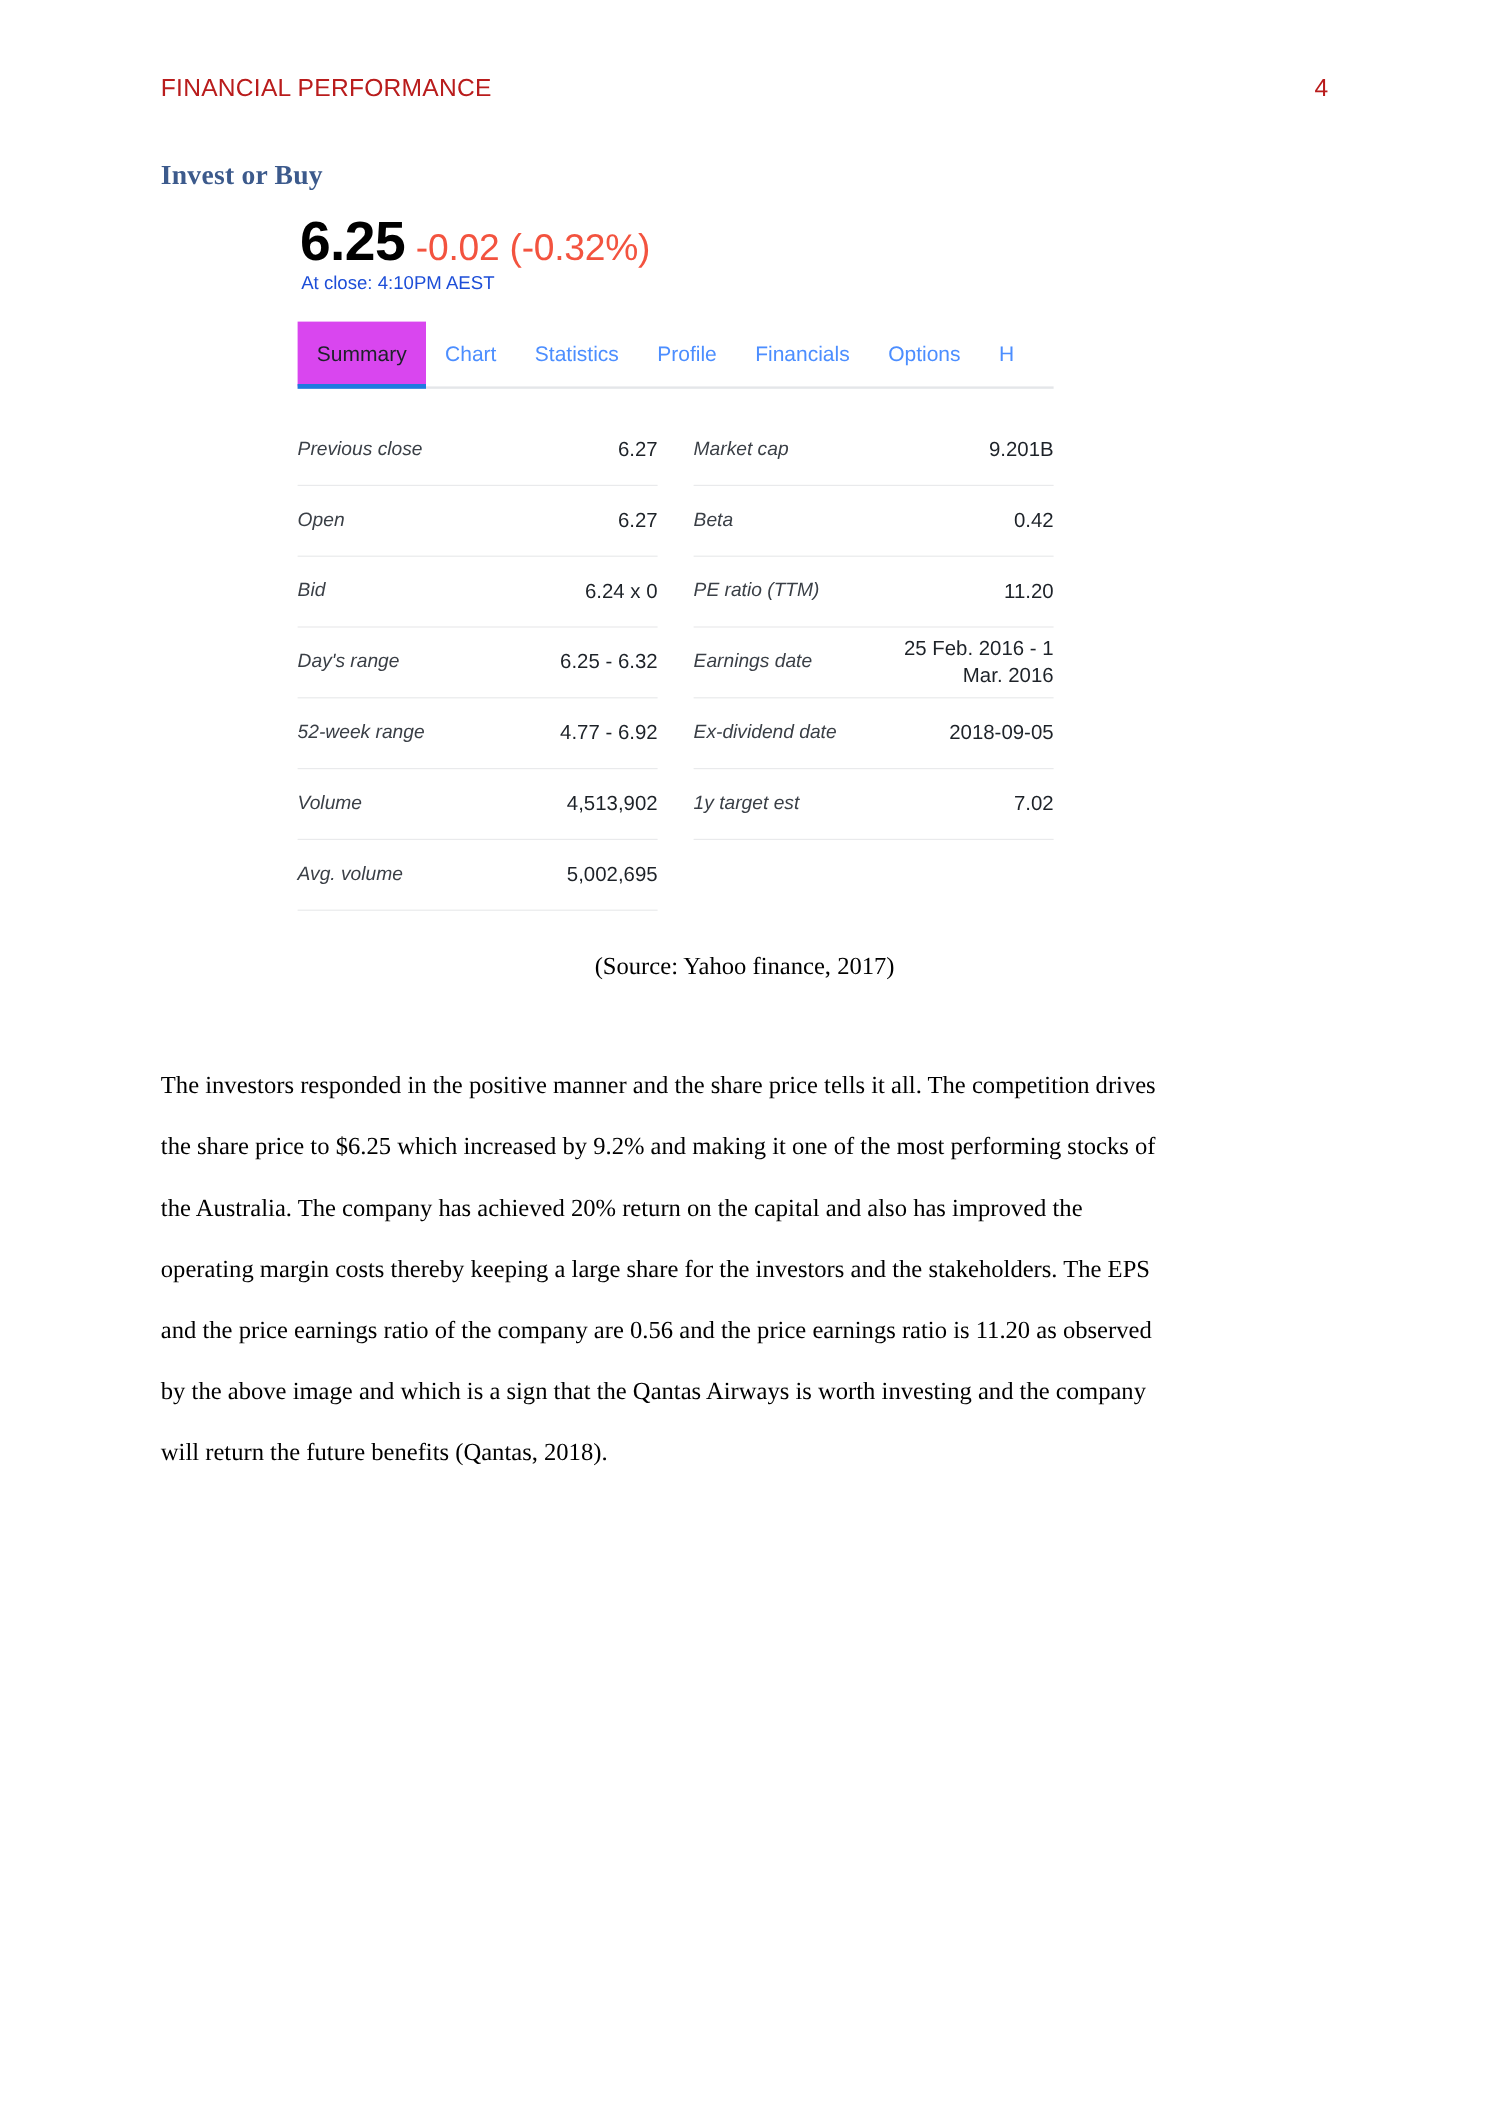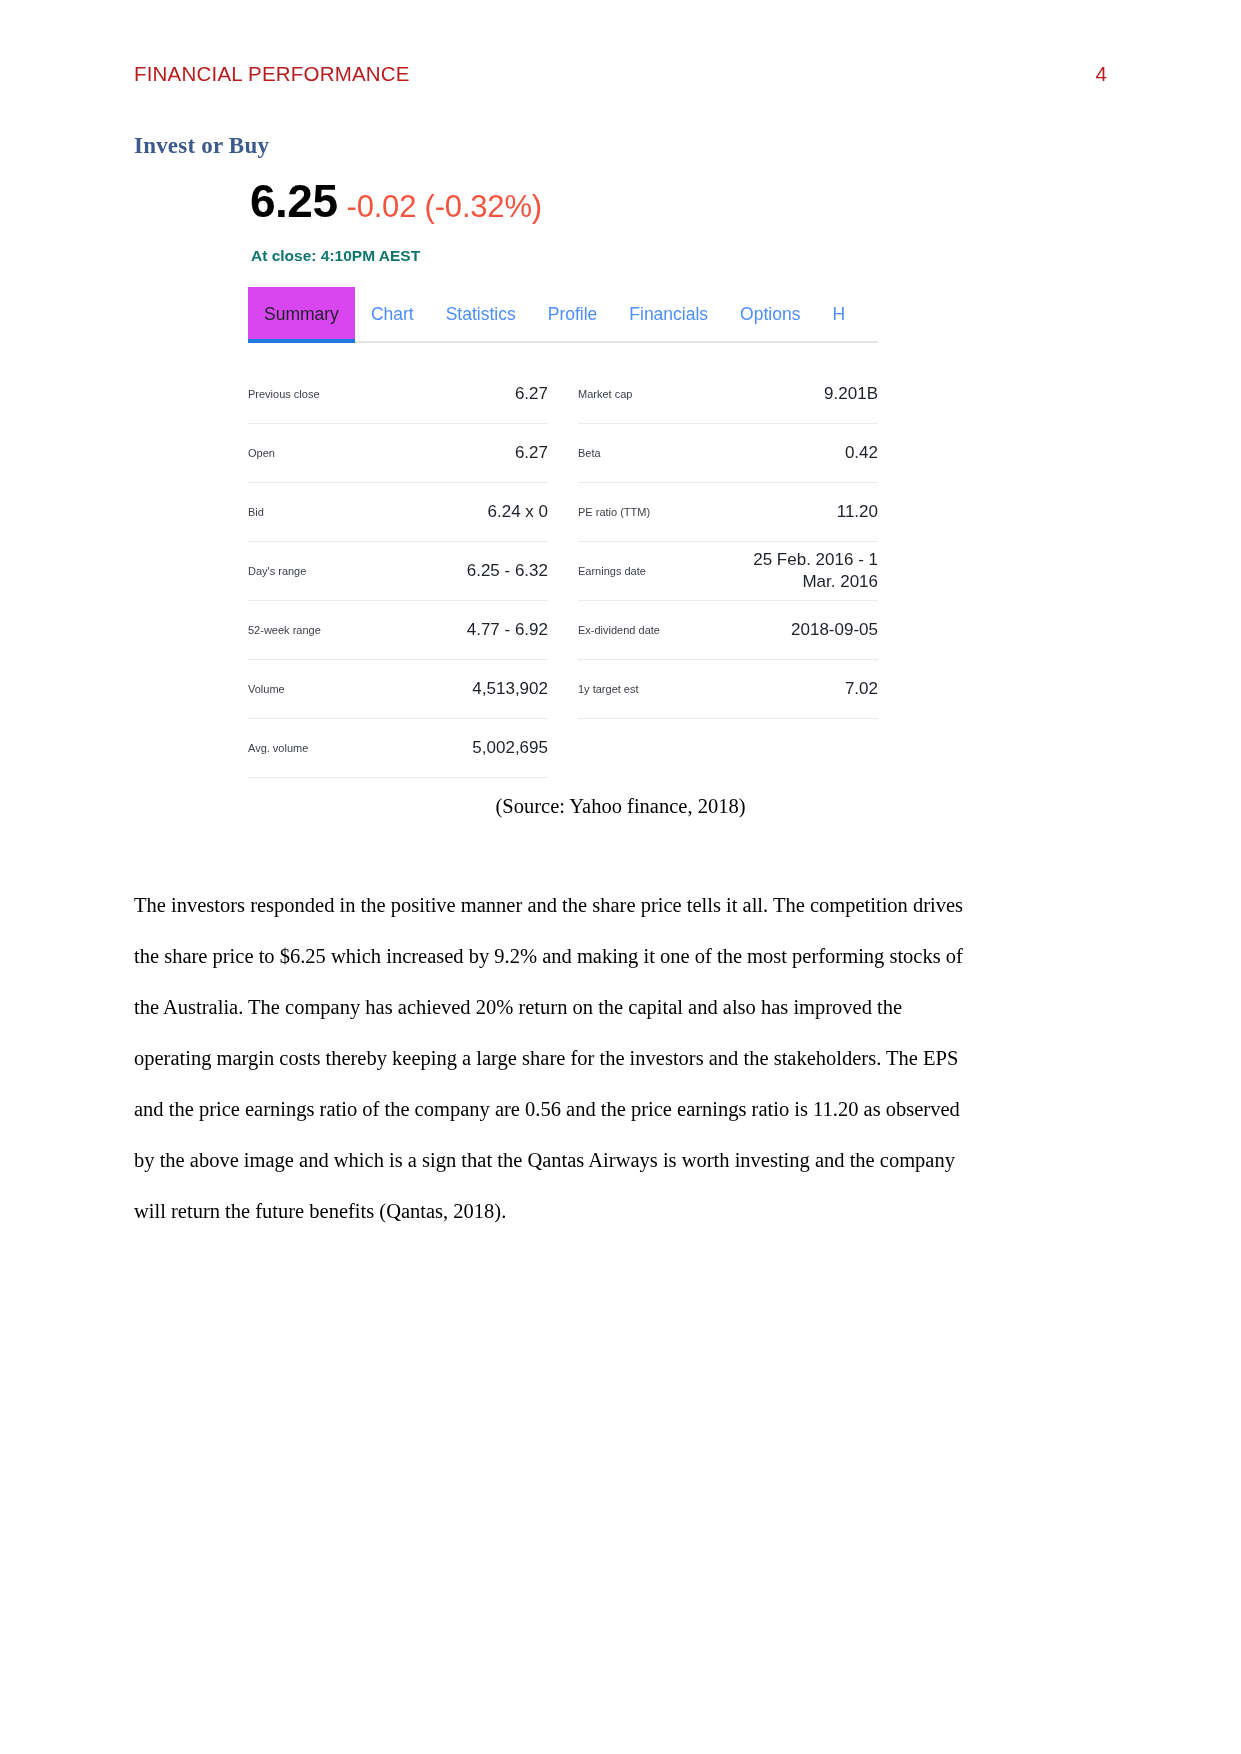--- a/index.html
+++ b/index.html
@@ -74,25 +74,24 @@
     letter-spacing: -0.5px;
     line-height: 1.0;
   }
   .yf-change {
     font-size: 31px;
     color: #f3533f;
     line-height: 1.0;
     letter-spacing: -0.2px;
   }
   .yf-close-note {
-    margin-top: 23px;
+    margin-top: 4px;
     padding-left: 3px;
     font-size: 15.5px;
-    color: #0f766e;
-    font-weight: bold;
+    color: #1d4ed8;
   }
 
   
   .yf-tabs {
     position: relative;
     margin-top: 22px;
     height: 54px;
     border-bottom: 2px solid #e4e6e9;
     display: flex;
     align-items: stretch;
@@ -137,24 +136,25 @@
     display: flex;
     align-items: center;
     justify-content: space-between;
     gap: 10px;
     border-bottom: 1px solid #e9eaec;
     min-height: 50px;
     padding: 4px 0;
   }
   .yf-row:last-child { border-bottom: 1px solid #e9eaec; }
   .yf-label {
-    font-size: 11px;
+    font-size: 16px;
     color: #3a3f46;
     line-height: 1.28;
     max-width: 60%;
+    font-style: italic;
   }
   .yf-value {
     font-size: 17px;
     color: #1d2228;
     font-weight: normal;
     text-align: right;
     line-height: 1.28;
     white-space: pre-line;
   }
 
@@ -282,17 +282,17 @@
         </div>
         <div class="yf-row">
           <span class="yf-label">1y target est</span>
           <span class="yf-value">7.02</span>
         </div>
       </div>
 
     </div>
   </div>
 
-  <div class="source-caption">(Source: Yahoo finance, 2018)</div>
+  <div class="source-caption">(Source: Yahoo finance, 2017)</div>
 
   <div class="body-text">The investors responded in the positive manner and the share price tells it all. The competition drives the share price to $6.25 which increased by 9.2% and making it one of the most performing stocks of the Australia. The company has achieved 20% return on the capital and also has improved the operating margin costs thereby keeping a large share for the investors and the stakeholders. The EPS and the price earnings ratio of the company are 0.56 and the price earnings ratio is 11.20 as observed by the above image and which is a sign that the Qantas Airways is worth investing and the company will return the future benefits (Qantas, 2018).</div>
 
 </div>
 
 </body></html>

